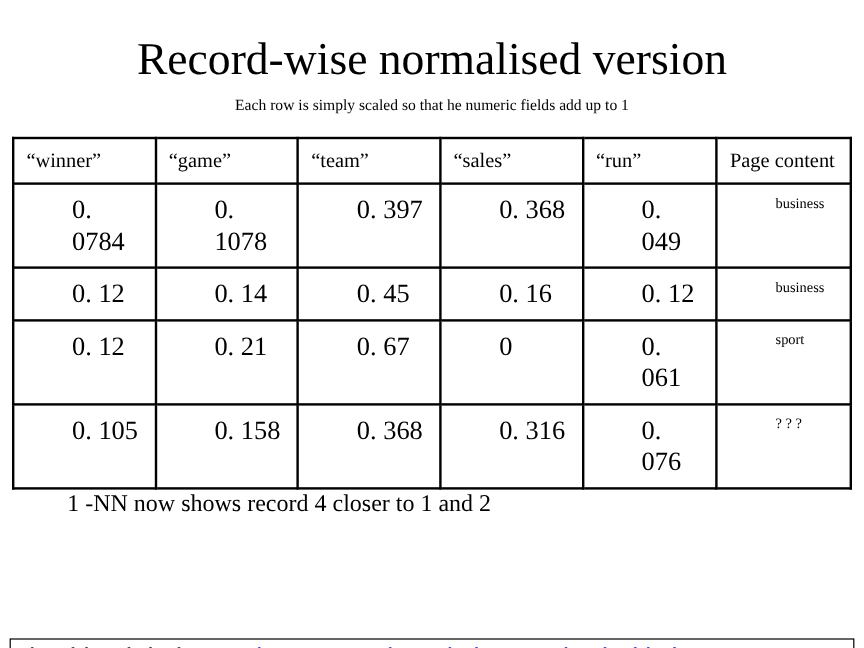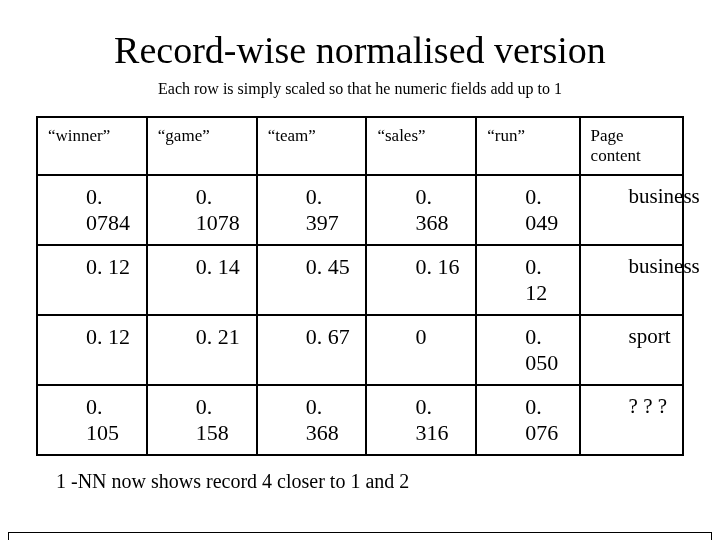--- a/index.html
+++ b/index.html
@@ -20,49 +20,49 @@
   }
   .title {
     text-align: center;
     font-size: 38px;
     margin-top: 28px;
     margin-bottom: 8px;
     font-weight: normal;
   }
   .subtitle {
     text-align: center;
-    font-size: 16px;
+    font-size: 13px;
     margin: 4px 30px 18px 30px;
   }
   table.data {
     border-collapse: collapse;
     margin: 0 auto;
-    width: 648px;
+    width: 700px;
     table-layout: fixed;
   }
   table.data th, table.data td {
     border: 2px solid #000;
     padding: 8px 10px;
     text-align: left;
     vertical-align: top;
     font-weight: normal;
   }
   table.data th {
     font-size: 17px;
   }
   table.data td {
     font-size: 22px;
     padding-left: 48px;
   }
   table.data td.cat {
-    font-size: 21px;
+    font-size: 12px;
   }
   .post-note {
     font-size: 20px;
-    margin: 14px 0 0 56px;
+    margin: 1px 0 0 56px;
   }
   .footer {
     position: absolute;
     left: 8px;
     right: 8px;
     bottom: 8px;
     border: 1px solid #000;
     padding: 4px 8px;
     font-size: 14px;
     line-height: 1.3;
@@ -115,21 +115,21 @@
         <td>0. 45</td>
         <td>0. 16</td>
         <td>0. 12</td>
         <td class="cat">business</td>
       </tr>
       <tr>
         <td>0. 12</td>
         <td>0. 21</td>
         <td>0. 67</td>
         <td>0</td>
-        <td>0. 050</td>
+        <td>0. 061</td>
         <td class="cat">sport</td>
       </tr>
       <tr>
         <td>0. 105</td>
         <td>0. 158</td>
         <td>0. 368</td>
         <td>0. 316</td>
         <td>0. 076</td>
         <td class="cat">? ? ?</td>
       </tr>

